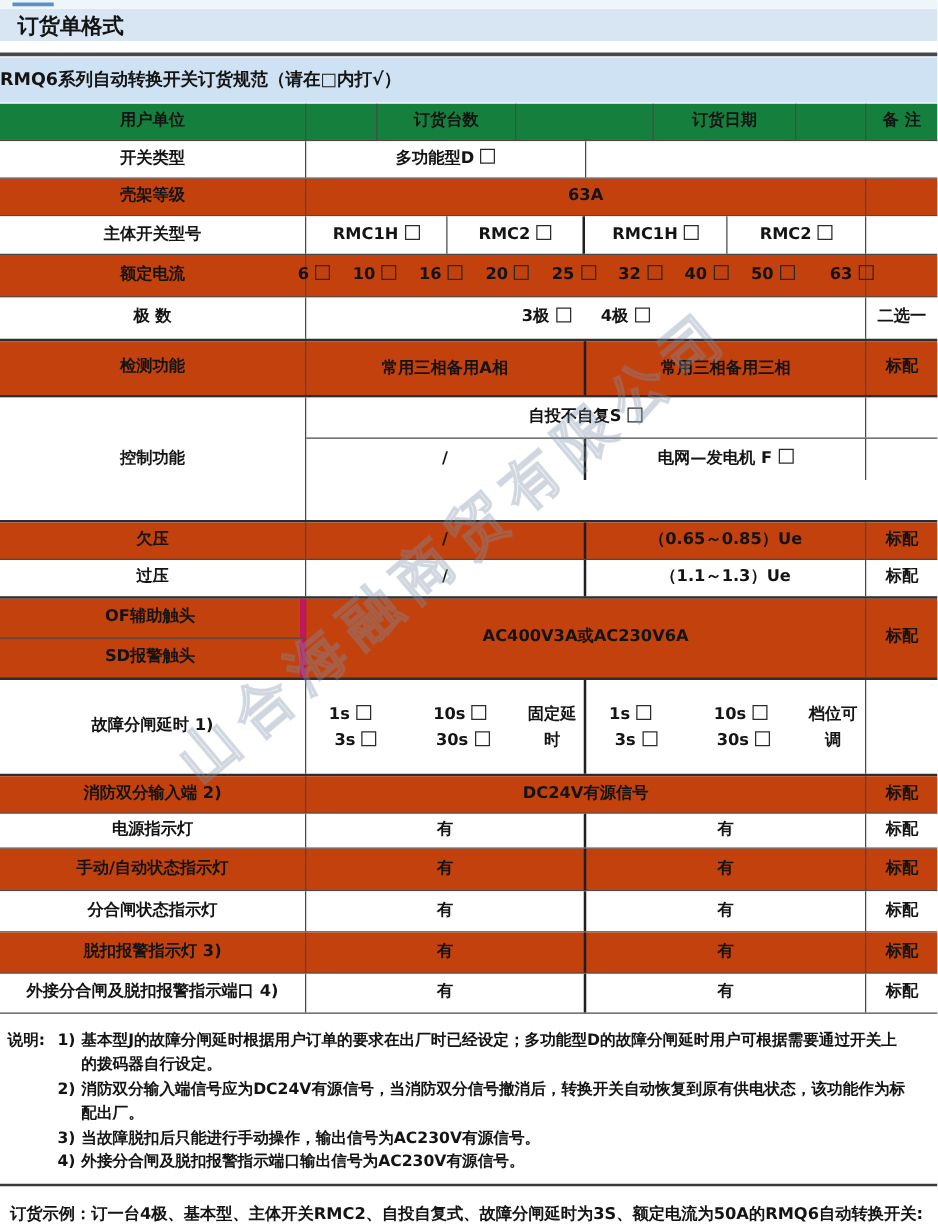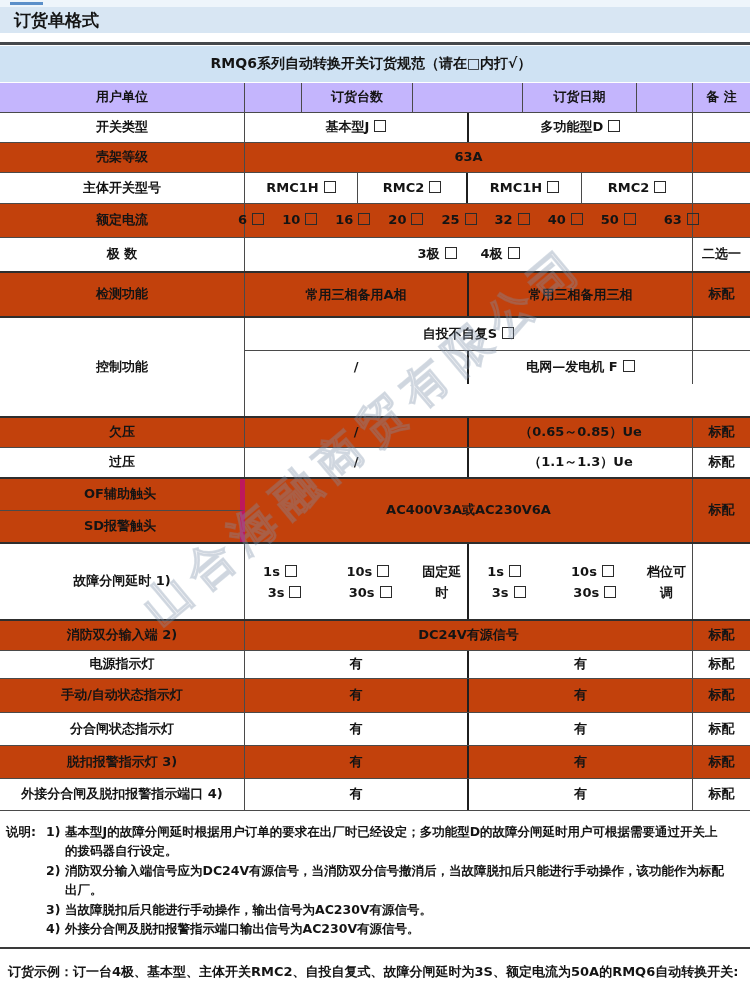--- a/index.html
+++ b/index.html
@@ -7,28 +7,28 @@
     width:750px;height:981px;background:#ffffff;position:relative;overflow:hidden;
     font-family:"DejaVu Sans","Liberation Sans",sans-serif;color:#141414;
   }
   
   .topstrip{height:7px;background:#eef5fb;position:relative}
   .topdash{position:absolute;left:10px;top:2px;width:33px;height:3px;background:#5b8fc9}
   .titlebar{height:26px;background:#d8e6f3;display:flex;align-items:center;
     padding-left:14px;font-size:17px;font-weight:bold;box-sizing:border-box}
   .whitegap{height:9px;background:#fff}
   .rule{height:3px;background:#45484c}
-  .caption{height:36px;background:#cfe2f3;display:flex;align-items:center;justify-content:center;
+  .caption{height:36px;background:#cfe2f3;display:flex;align-items:center;justify-content:flex-start;
     padding-right:8px;font-size:14px;font-weight:bold;margin:1px 0;box-sizing:border-box}
 
   
   .tbl{font-size:13px;font-weight:bold;position:relative;z-index:1}
   .tr{display:flex;border-bottom:1px solid #4a4a4a;box-sizing:border-box;background:#fff}
   .tr.bb2{border-bottom:2px solid #2e2e2e}
-  .blue{background:#c4b5fd}
+  .blue{background:#15803d}
   .gray{background:#c2410c}
   .c{box-sizing:border-box;border-right:1px solid #4a4a4a;display:flex;align-items:center;
     justify-content:center;text-align:center;line-height:1.25}
   .lbl{width:245px;flex:none}
   .note{width:57px;flex:none;border-right:none}
   .full{width:448px;flex:none}
   .half{width:224px;flex:none}
   .half.mid{border-right:2px solid #1f1f1f}
   .stack{justify-content:center}
   .stack > div{line-height:21px}
@@ -90,23 +90,20 @@
     <div class="c" style="width:57px"></div>
     <div class="c" style="width:111px">订货台数</div>
     <div class="c" style="width:110px"></div>
     <div class="c" style="width:114px">订货日期</div>
     <div class="c" style="width:56px"></div>
     <div class="c note">备 注</div>
   </div>
 
   <div class="tr" style="height:30px">
     <div class="c lbl">开关类型</div>
-    <div class="c half mid">
-      <span class="opt"><span>基本型J</span><span class="cb"></span></span>
-    </div>
     <div class="c half">
       <span class="opt"><span>多功能型D</span><span class="cb"></span></span>
     </div>
     <div class="c note"></div>
   </div>
 
   <div class="tr gray" style="height:30px">
     <div class="c lbl">壳架等级</div>
     <div class="c full">63A</div>
     <div class="c note"></div>
@@ -275,21 +272,21 @@
 </div>
 
 <div class="notes">
   <span class="prefix">说明:</span>
   <div class="note-item">
     <span class="no">1)</span>
     <div class="txt">基本型J的故障分闸延时根据用户订单的要求在出厂时已经设定；多功能型D的故障分闸延时用户可根据需要通过开关上的拨码器自行设定。</div>
   </div>
   <div class="note-item">
     <span class="no">2)</span>
-    <div class="txt">消防双分输入端信号应为DC24V有源信号，当消防双分信号撤消后，当故障脱扣后只能进行手动操作，该功能作为标配出厂。</div>
+    <div class="txt">消防双分输入端信号应为DC24V有源信号，当消防双分信号撤消后，转换开关自动恢复到原有供电状态，该功能作为标配出厂。</div>
   </div>
   <div class="note-item">
     <span class="no">3)</span>
     <div class="txt">当故障脱扣后只能进行手动操作，输出信号为AC230V有源信号。</div>
   </div>
   <div class="note-item">
     <span class="no">4)</span>
     <div class="txt">外接分合闸及脱扣报警指示端口输出信号为AC230V有源信号。</div>
   </div>
 </div>

